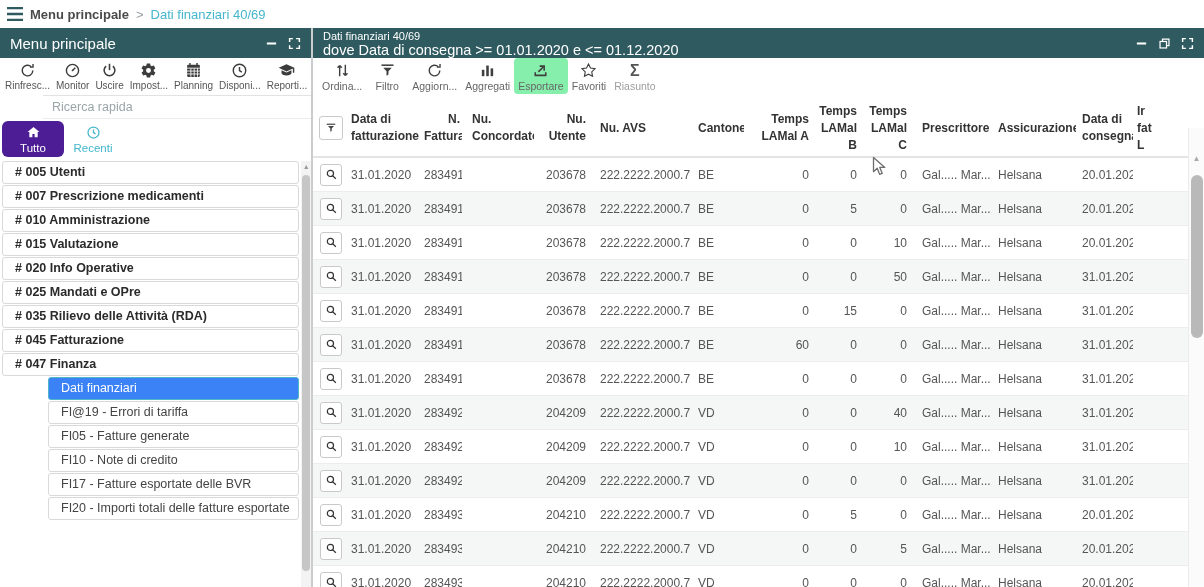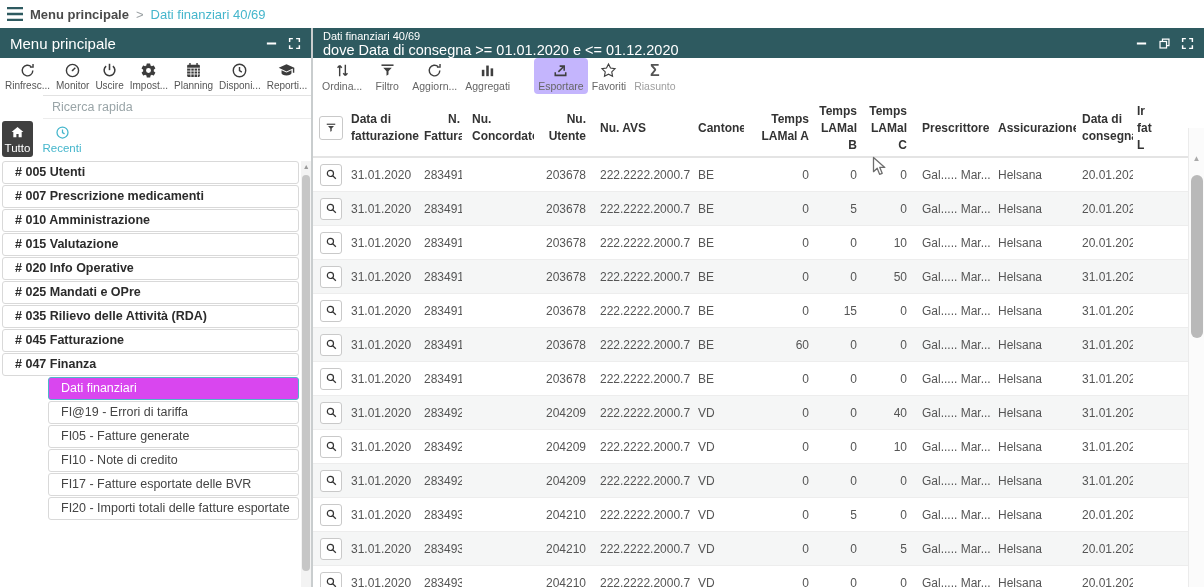--- a/index.html
+++ b/index.html
@@ -35,39 +35,39 @@
   .lt-btn svg { width:17px; height:17px; color:#3c3c3c; }
 
   
   .search-row { height:24px; border-top:1px solid #e2e2e2; border-bottom:1px solid #ececec;margin-left:43px; }
   .search-row input { width:100%; height:100%; border:none; outline:none; padding:0 9px; font-size:12.5px; color:#333; font-family:inherit; }
   .search-row input::placeholder { color:#9aa5a8; }
 
   
   .tabs { height:40px; display:flex; padding:2px 0 2px 2px; }
   .tab { display:flex; flex-direction:column; align-items:center; justify-content:center; gap:2px; font-size:11.5px; border-radius:3px; cursor:pointer; }
-  .tab-tutto { width:31px; background:#404040; color:#fff; }
+  .tab-tutto { width:62px; background:#4c1d95; color:#fff;border-radius:6px; }
   .tab-tutto svg { color:#fff; }
   .tab-recenti { width:58px; color:#45b6cc; }
   .tab svg { width:15px; height:15px; }
 
   
   .menu-list { flex:1; position:relative; padding:2px 12px 0 2px; overflow:hidden; }
   .menu-item { height:23px; line-height:21px; border:1px solid #d9d9d9; border-radius:3px; background:#fff; padding-left:12px; font-size:12.5px; font-weight:700; color:#2b2b2b; margin-bottom:1px; white-space:nowrap; overflow:hidden; cursor:pointer; }
   .menu-item.sub { margin-left:46px; font-weight:400; color:#444; }
-  .menu-item.selected { background:#d946ef; border-color:#4db7c9; color:#fff; }
+  .menu-item.selected { background:#3b82f6; border-color:#4db7c9; color:#fff; }
   .list-scrollbar { position:absolute; right:0; top:2px; bottom:0; width:10px; background:#f3f3f3; }
   .ls-arrow { height:12px; text-align:center; font-size:7px; line-height:12px; color:#9a9a9a; }
   .ls-thumb { position:absolute; top:14px; left:1px; width:8px; height:396px; background:#c6c6c6; border-radius:4px; }
 
   
   .right-toolbar { height:42px; display:flex; align-items:flex-start; padding:0 0 0 5px; }
   .rt-btn { border:none; background:none; min-width:42px; padding:4px 4px 2px; display:flex; flex-direction:column; align-items:center; gap:1px; border-radius:4px; font-size:10.5px; color:#666; font-family:inherit; white-space:nowrap; cursor:pointer; }
   .rt-btn svg { width:17px; height:17px; color:#3f3f3f; }
-  .rt-btn.highlighted { background:#c4b5fd;margin-left:20px; }
+  .rt-btn.highlighted { background:#86efac; }
   .rt-btn.disabled { color:#9e9e9e; }
   .rt-btn.disabled .sigma { color:#555; }
   .sigma { font-size:16px; line-height:17px; font-weight:600; color:#3f3f3f; }
 
   
   :root { --cols: 35px 76px 38px 72px 54px 102px 54px 68px 48px 50px 80px 86px 57px 55px; }
   .thead, .trow { display:grid; grid-template-columns: var(--cols); align-items:center; }
   .thead { height:58px; margin-right:16px; border-bottom:2px solid #e4e4e4; font-size:12px; font-weight:700; color:#333; overflow:hidden; line-height:17px; }
   .tbody { flex:1; margin-right:16px; overflow:hidden; font-size:12px; color:#555; }
   .trow { height:34px; border-bottom:1px solid #ededed; background:#fff; cursor:pointer; }

